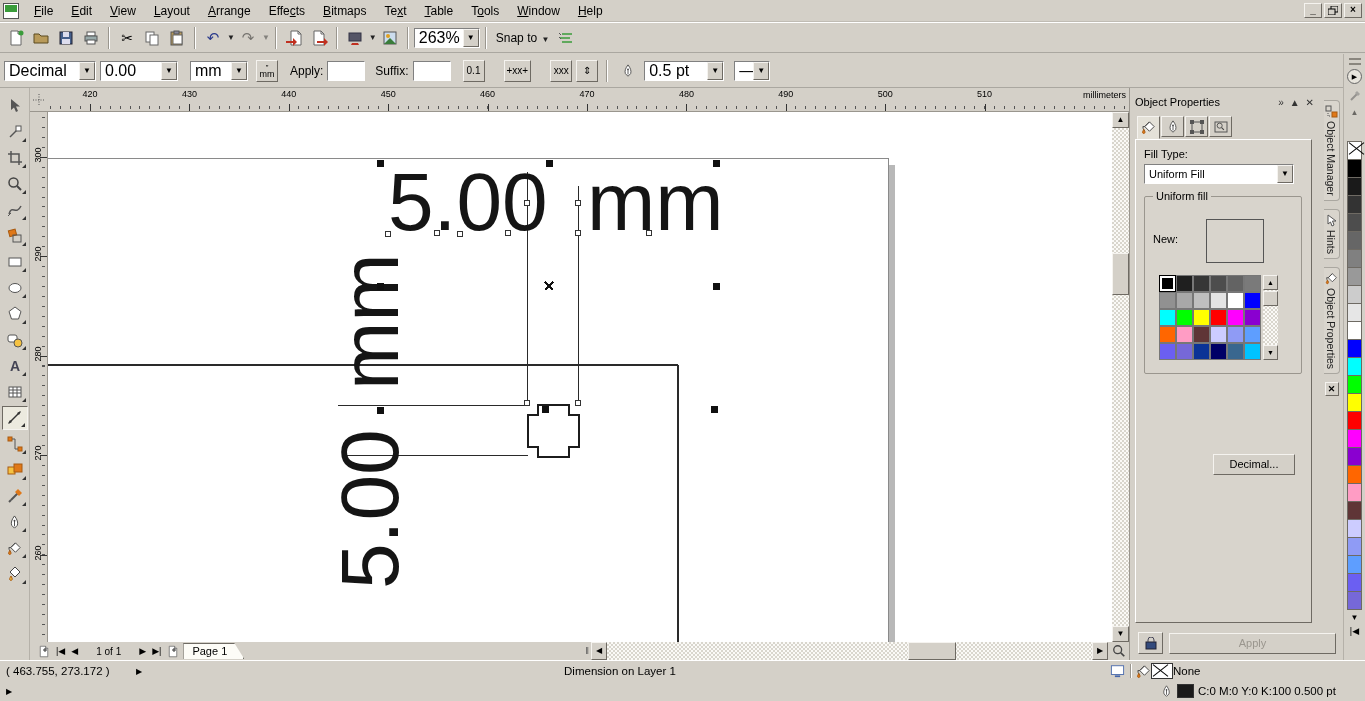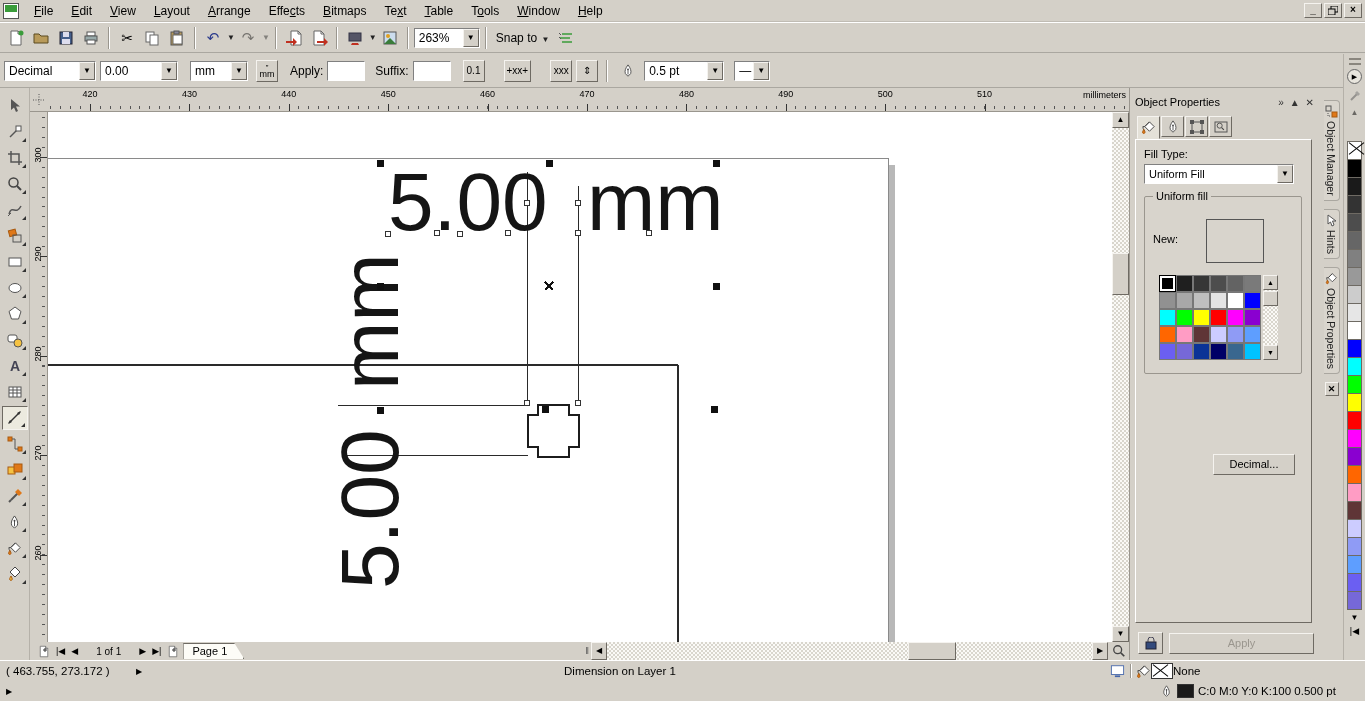--- a/index.html
+++ b/index.html
@@ -15,21 +15,21 @@
 #appicon i{position:absolute;left:1px;top:1px;right:1px;height:7px;background:#3a9c3a}
 #winctrl{margin-left:auto;display:flex;gap:2px;padding-right:3px}
 .wbtn{width:18px;height:15px;background:#d4d0c8;font-size:10px;line-height:12px;text-align:center;font-weight:bold}
 
 #toolbar{position:absolute;left:0;top:22px;width:100%;height:31px;display:flex;align-items:center;padding-left:4px;border-top:1px solid #fff;border-bottom:1px solid #aaa7a0;gap:1px}
 .tbtn{width:24px;height:24px;display:flex;align-items:center;justify-content:center}
 .tsep{width:2px;height:22px;margin:0 4px;border-left:1px solid #9a968e;border-right:1px solid #fff}
 .drop{font-size:8px;color:#222;margin-left:1px}
 .gray{opacity:.45}
 .combo{display:flex;align-items:center;background:#fff;border:1px solid;border-color:#808080 #fff #fff #808080;height:20px}
-.combo .ct{flex:1;padding:0 4px;font-size:12px;white-space:nowrap;overflow:hidden}
+.combo .ct{flex:1;padding:0 4px;font-size:16px;white-space:nowrap;overflow:hidden}
 .combo .cb{width:16px;height:18px;background:#d4d0c8;border:1px solid;border-color:#f5f3ef #6e6a63 #6e6a63 #f5f3ef;font-size:8px;text-align:center;line-height:16px}
 #propbar{position:absolute;left:0;top:54px;width:1343px;height:34px;display:flex;align-items:center;padding-left:4px;gap:4px;border-bottom:1px solid #aaa7a0}
 #propbar label{font-size:12px}
 .pinput{width:38px;height:20px;border:1px solid;border-color:#808080 #fff #fff #808080;background:#fff}
 .sqbtn{min-width:22px;height:22px;background:#d4d0c8;font-size:10px;display:flex;align-items:center;justify-content:center;padding:0 2px}
 
 #toolbox{position:absolute;left:0;top:88px;width:30px;height:572px;padding-top:6px;display:flex;flex-direction:column;align-items:center;gap:2px;border-right:1px solid #b5b1a9}
 .tool{width:26px;height:24px;position:relative;display:flex;align-items:center;justify-content:center}
 .tool.fly:after{content:"";position:absolute;right:2px;bottom:2px;border-left:4px solid transparent;border-bottom:4px solid #333}
 .tool.active{background:#eceadf;border:1px solid;border-color:#6e6a63 #f5f3ef #f5f3ef #6e6a63}
@@ -73,21 +73,21 @@
 #newrow{display:flex;align-items:flex-start}
 #newrow .nl{font-size:11px;margin-top:14px}
 #newswatch{margin-left:28px;width:58px;height:44px;border:1px solid #555}
 #gridwrap{display:flex;margin-top:12px;margin-left:6px}
 #dgrid{display:grid;grid-template-columns:repeat(6,17px);grid-auto-rows:17px}
 .sw{border:1px solid #777}
 .sw.sel{outline:2px solid #fff;outline-offset:-3px;border:1px solid #000}
 #gridsb{width:15px;height:85px;position:relative;margin-left:2px}
 #gridsb .sb{position:absolute;left:0;width:15px;height:15px;background:#d4d0c8;font-size:7px;text-align:center;line-height:13px}
 #advbtn{position:absolute;right:16px;top:314px;width:82px;height:21px;background:#d4d0c8;font-size:11px;text-align:center;line-height:19px}
-#dbottom{position:absolute;left:8px;bottom:6px;width:176px;display:flex;gap:6px;align-items:center}
+#dbottom{position:absolute;left:8px;bottom:6px;width:198px;display:flex;gap:6px;align-items:center}
 #lockbtn{width:25px;height:22px;background:#d4d0c8;display:flex;align-items:center;justify-content:center}
 #applybtn{flex:1;height:21px;background:#d4d0c8;text-align:center;line-height:19px;color:#9a968e;font-size:11px}
 
 #sidetabs{position:absolute;left:1320px;top:88px;width:23px;height:572px;padding-top:12px;display:flex;flex-direction:column;align-items:center;gap:8px}
 .stab{display:flex;flex-direction:column;align-items:center;gap:3px;border:1px solid #aaa7a0;border-left:none;border-radius:0 4px 4px 0;padding:4px 1px;background:#d9d5cd}
 .stab .vt{writing-mode:vertical-rl;font-size:10.5px;color:#222}
 #stclose{width:14px;height:14px;background:#d4d0c8;font-size:9px;font-weight:bold;text-align:center;line-height:12px}
 
 #palettecol{position:absolute;left:1343px;top:54px;width:22px;height:606px;display:flex;flex-direction:column;align-items:center;border-left:1px solid #b5b1a9;padding-top:4px}
 #pgrip{width:12px;height:7px;border-top:2px solid #8a867e;border-bottom:2px solid #8a867e;margin-bottom:4px}

